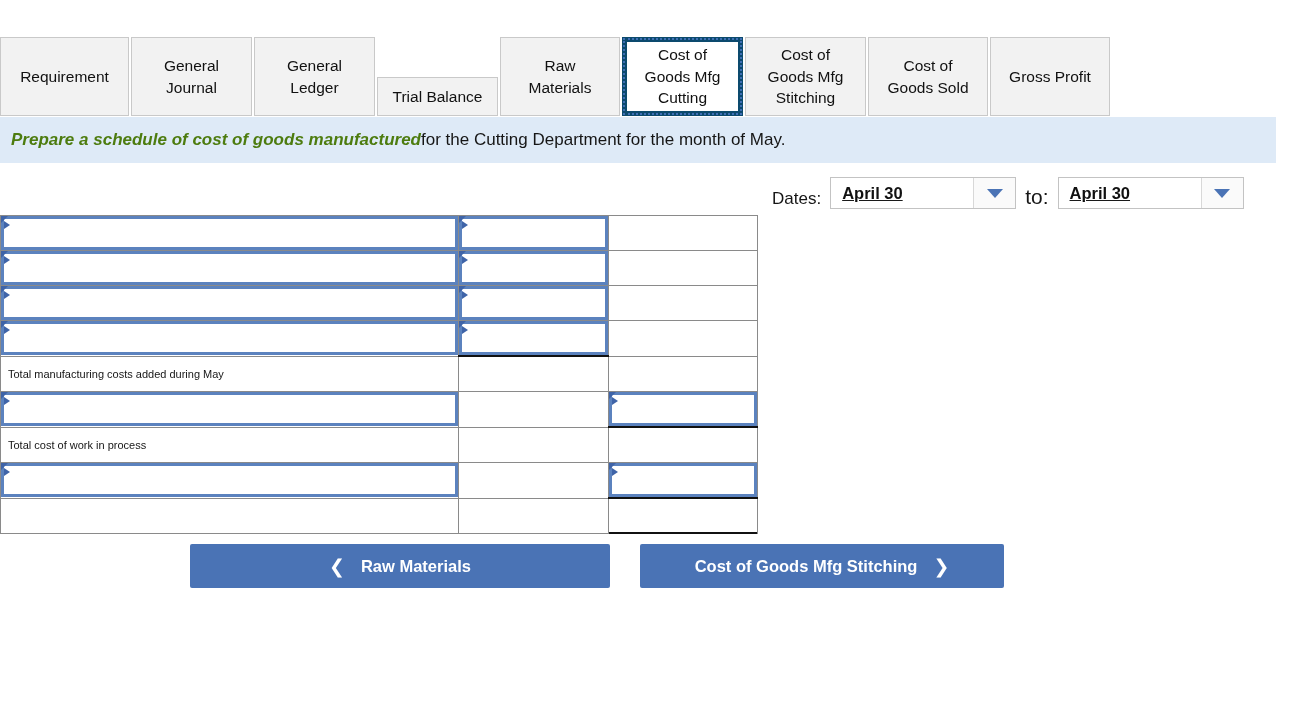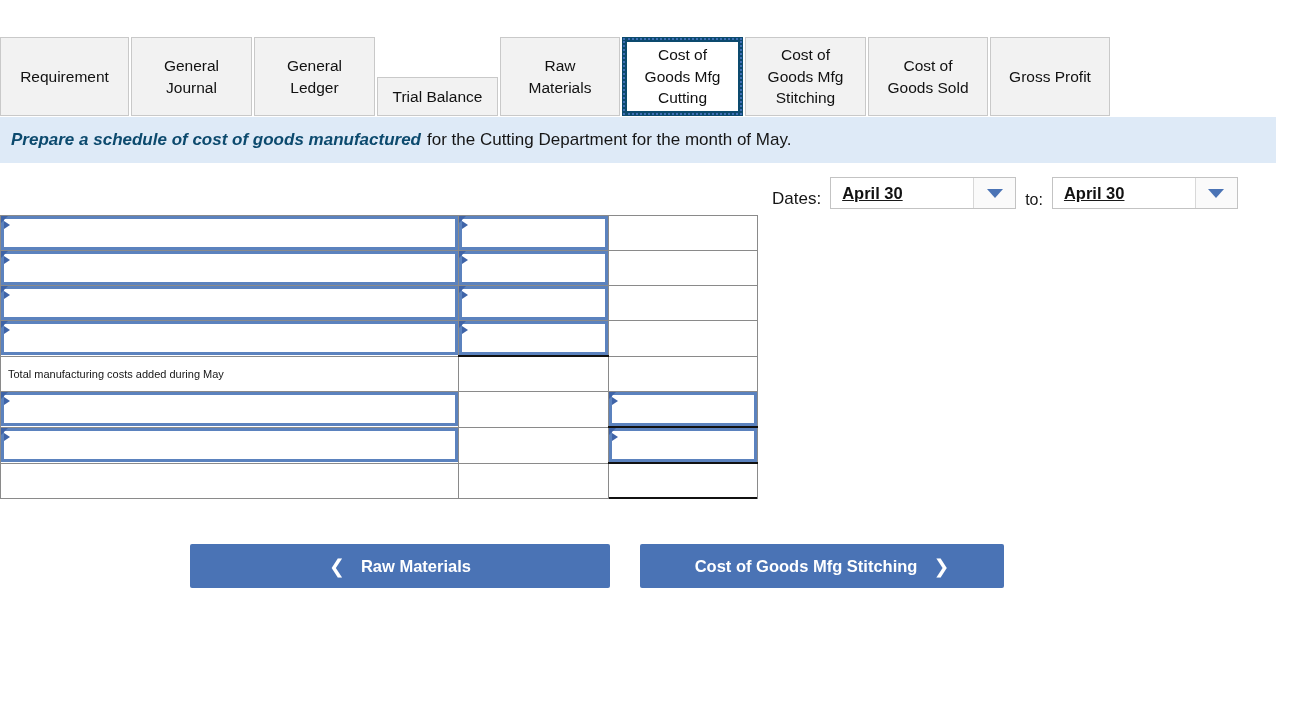--- a/index.html
+++ b/index.html
@@ -69,40 +69,39 @@
     display: flex;
     align-items: center;
     padding-left: 11px;
     box-sizing: border-box;
     font-size: 17px;
     color: #161616;
   }
   .instruction-strong {
     font-weight: bold;
     font-style: italic;
-    color: #0c4a6e;
-    margin-right: 6px;
+    color: #4d7c0f;
   }
 
   
   .dates-row {
     position: absolute;
     top: 177px;
     left: 772px;
     display: flex;
     align-items: flex-end;
     height: 32px;
   }
   .dates-label {
     font-size: 17px;
     color: #161616;
     margin-right: 9px;
   }
   .to-label {
-    font-size: 16px;
+    font-size: 21px;
     color: #161616;
     margin: 0 9px;
   }
   .dropdown {
     display: flex;
     align-items: stretch;
     height: 32px;
     border: 1px solid #c3c3c3;
     background: #ffffff;
     box-sizing: border-box;
@@ -361,20 +360,27 @@
     <tr>
       <td class="has-edit">
           <div class="edit-cell"></div>
         </td>
       <td></td>
       <td class="has-edit rule-single">
           <div class="edit-cell"></div>
         </td>
     </tr>
 
+    <tr>
+      <td>
+          <div class="cell-text">Total cost of work in process</div>
+        </td>
+      <td></td>
+      <td></td>
+    </tr>
 
     <tr>
       <td class="has-edit">
           <div class="edit-cell"></div>
         </td>
       <td></td>
       <td class="has-edit rule-single">
           <div class="edit-cell"></div>
         </td>
     </tr>

